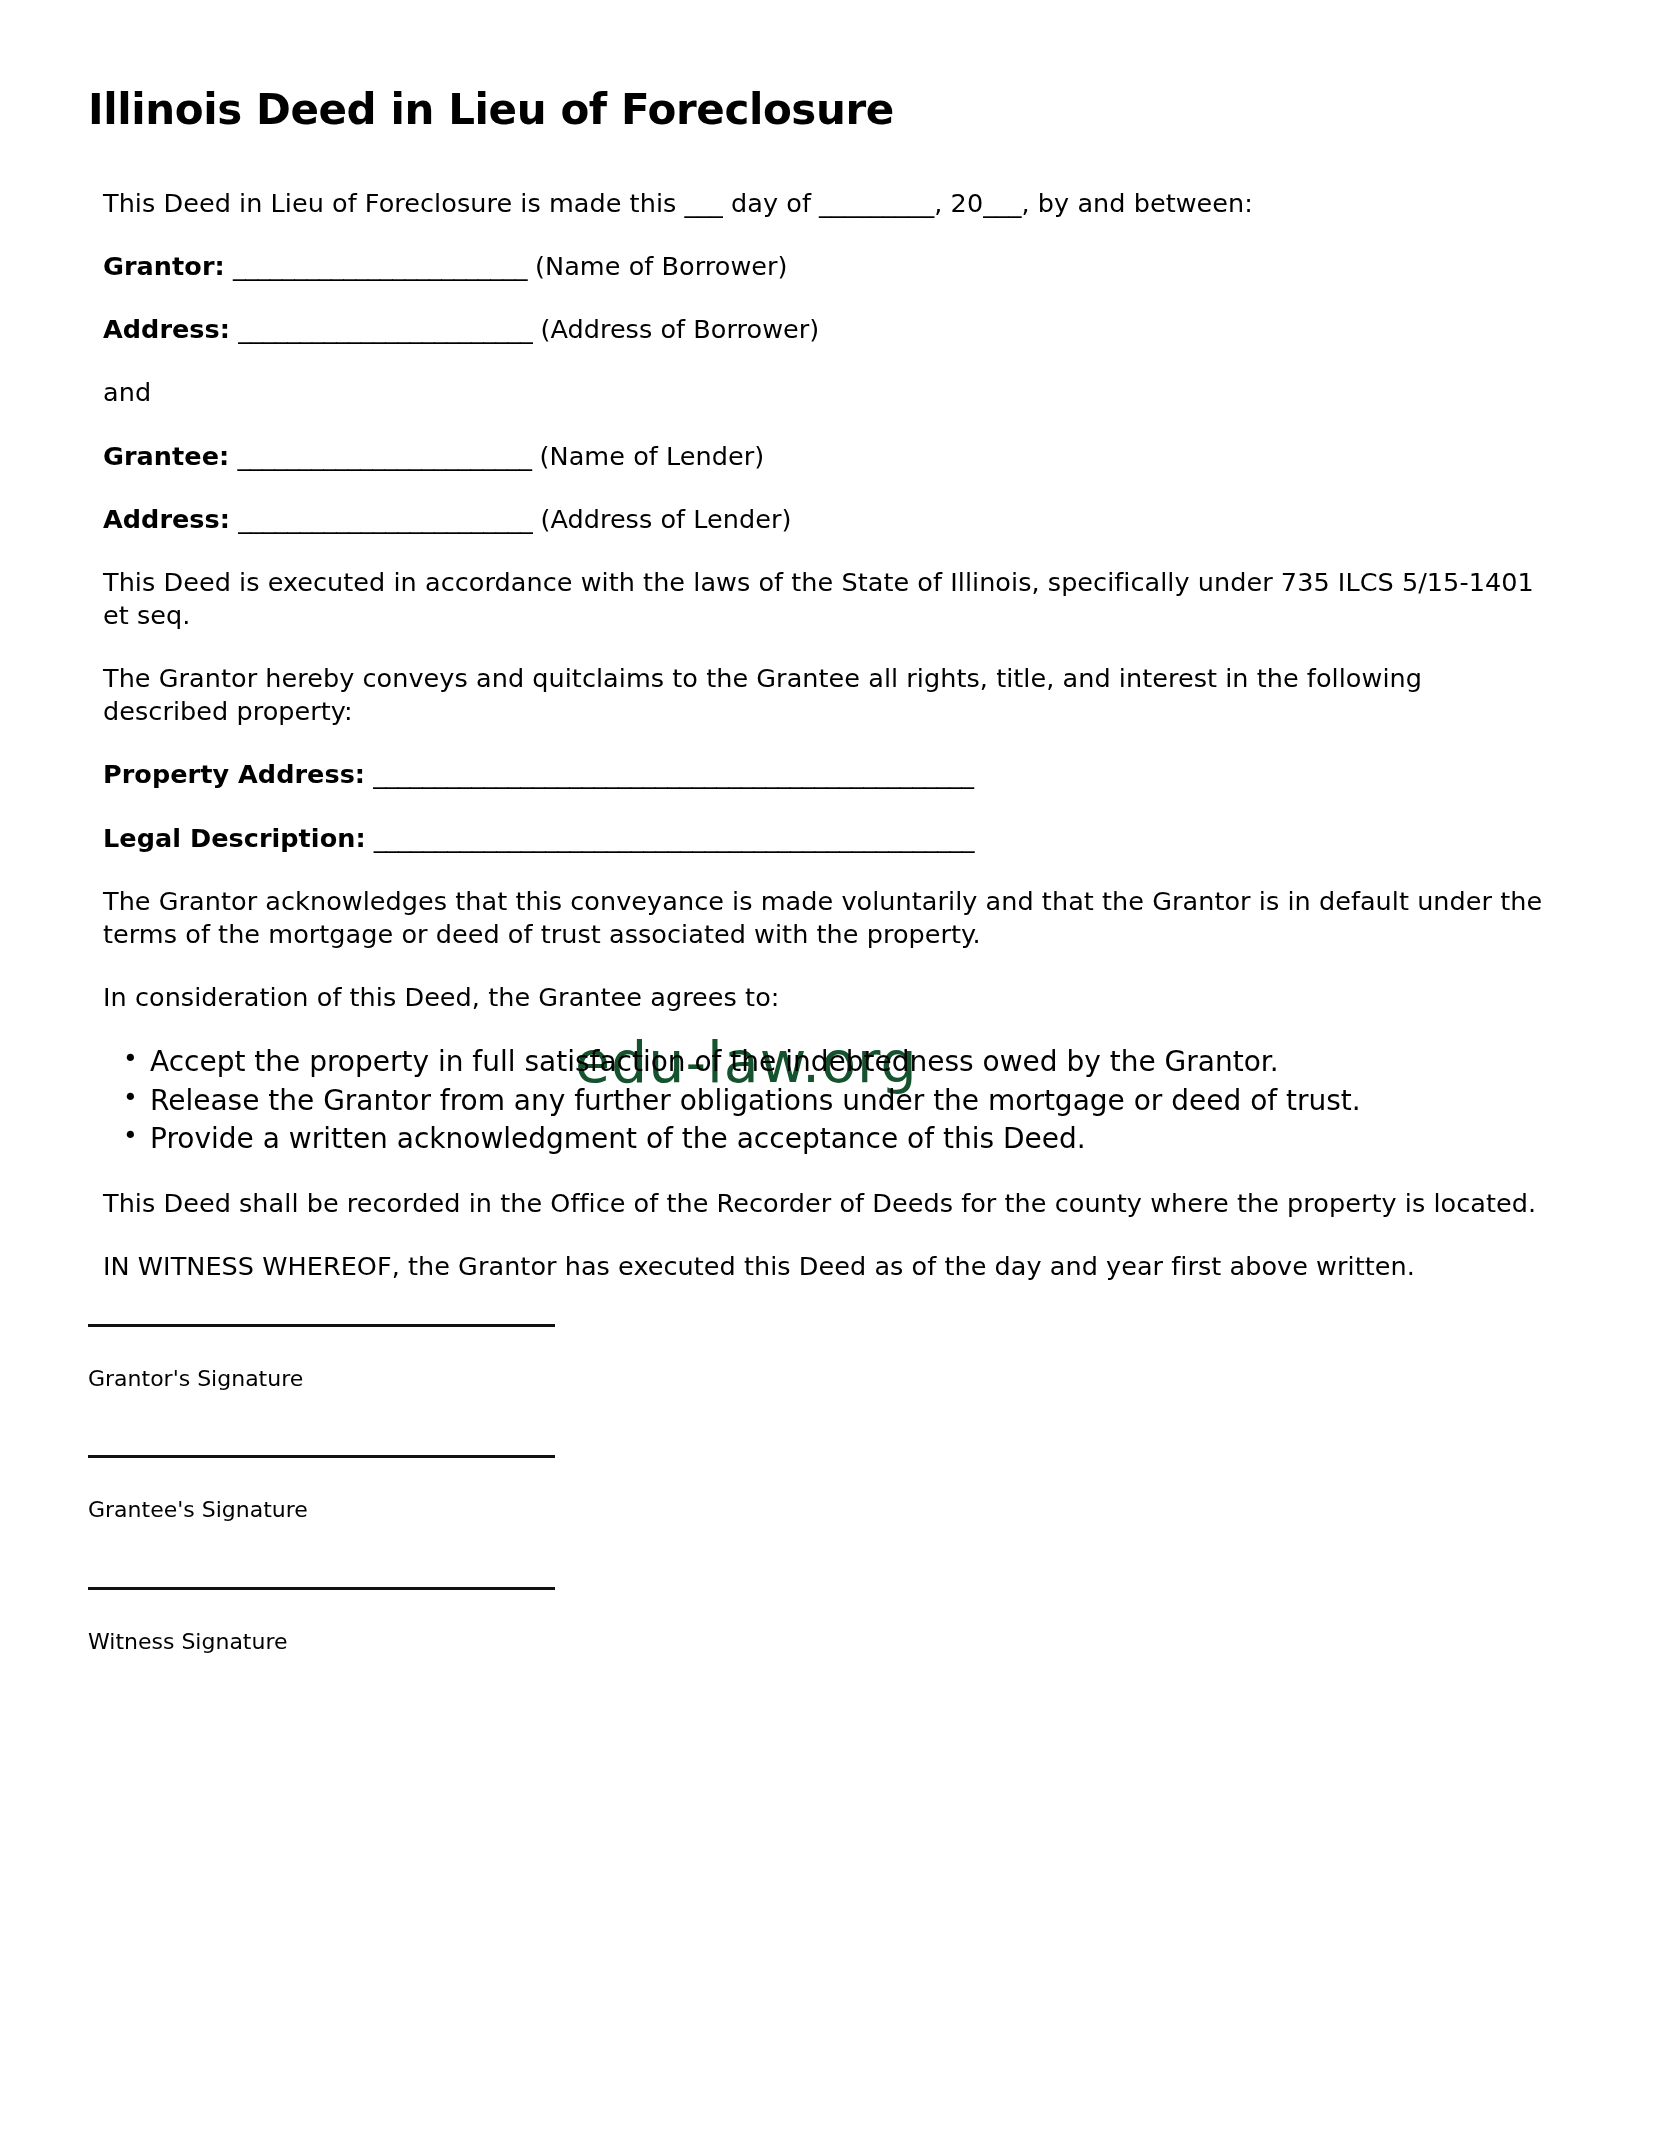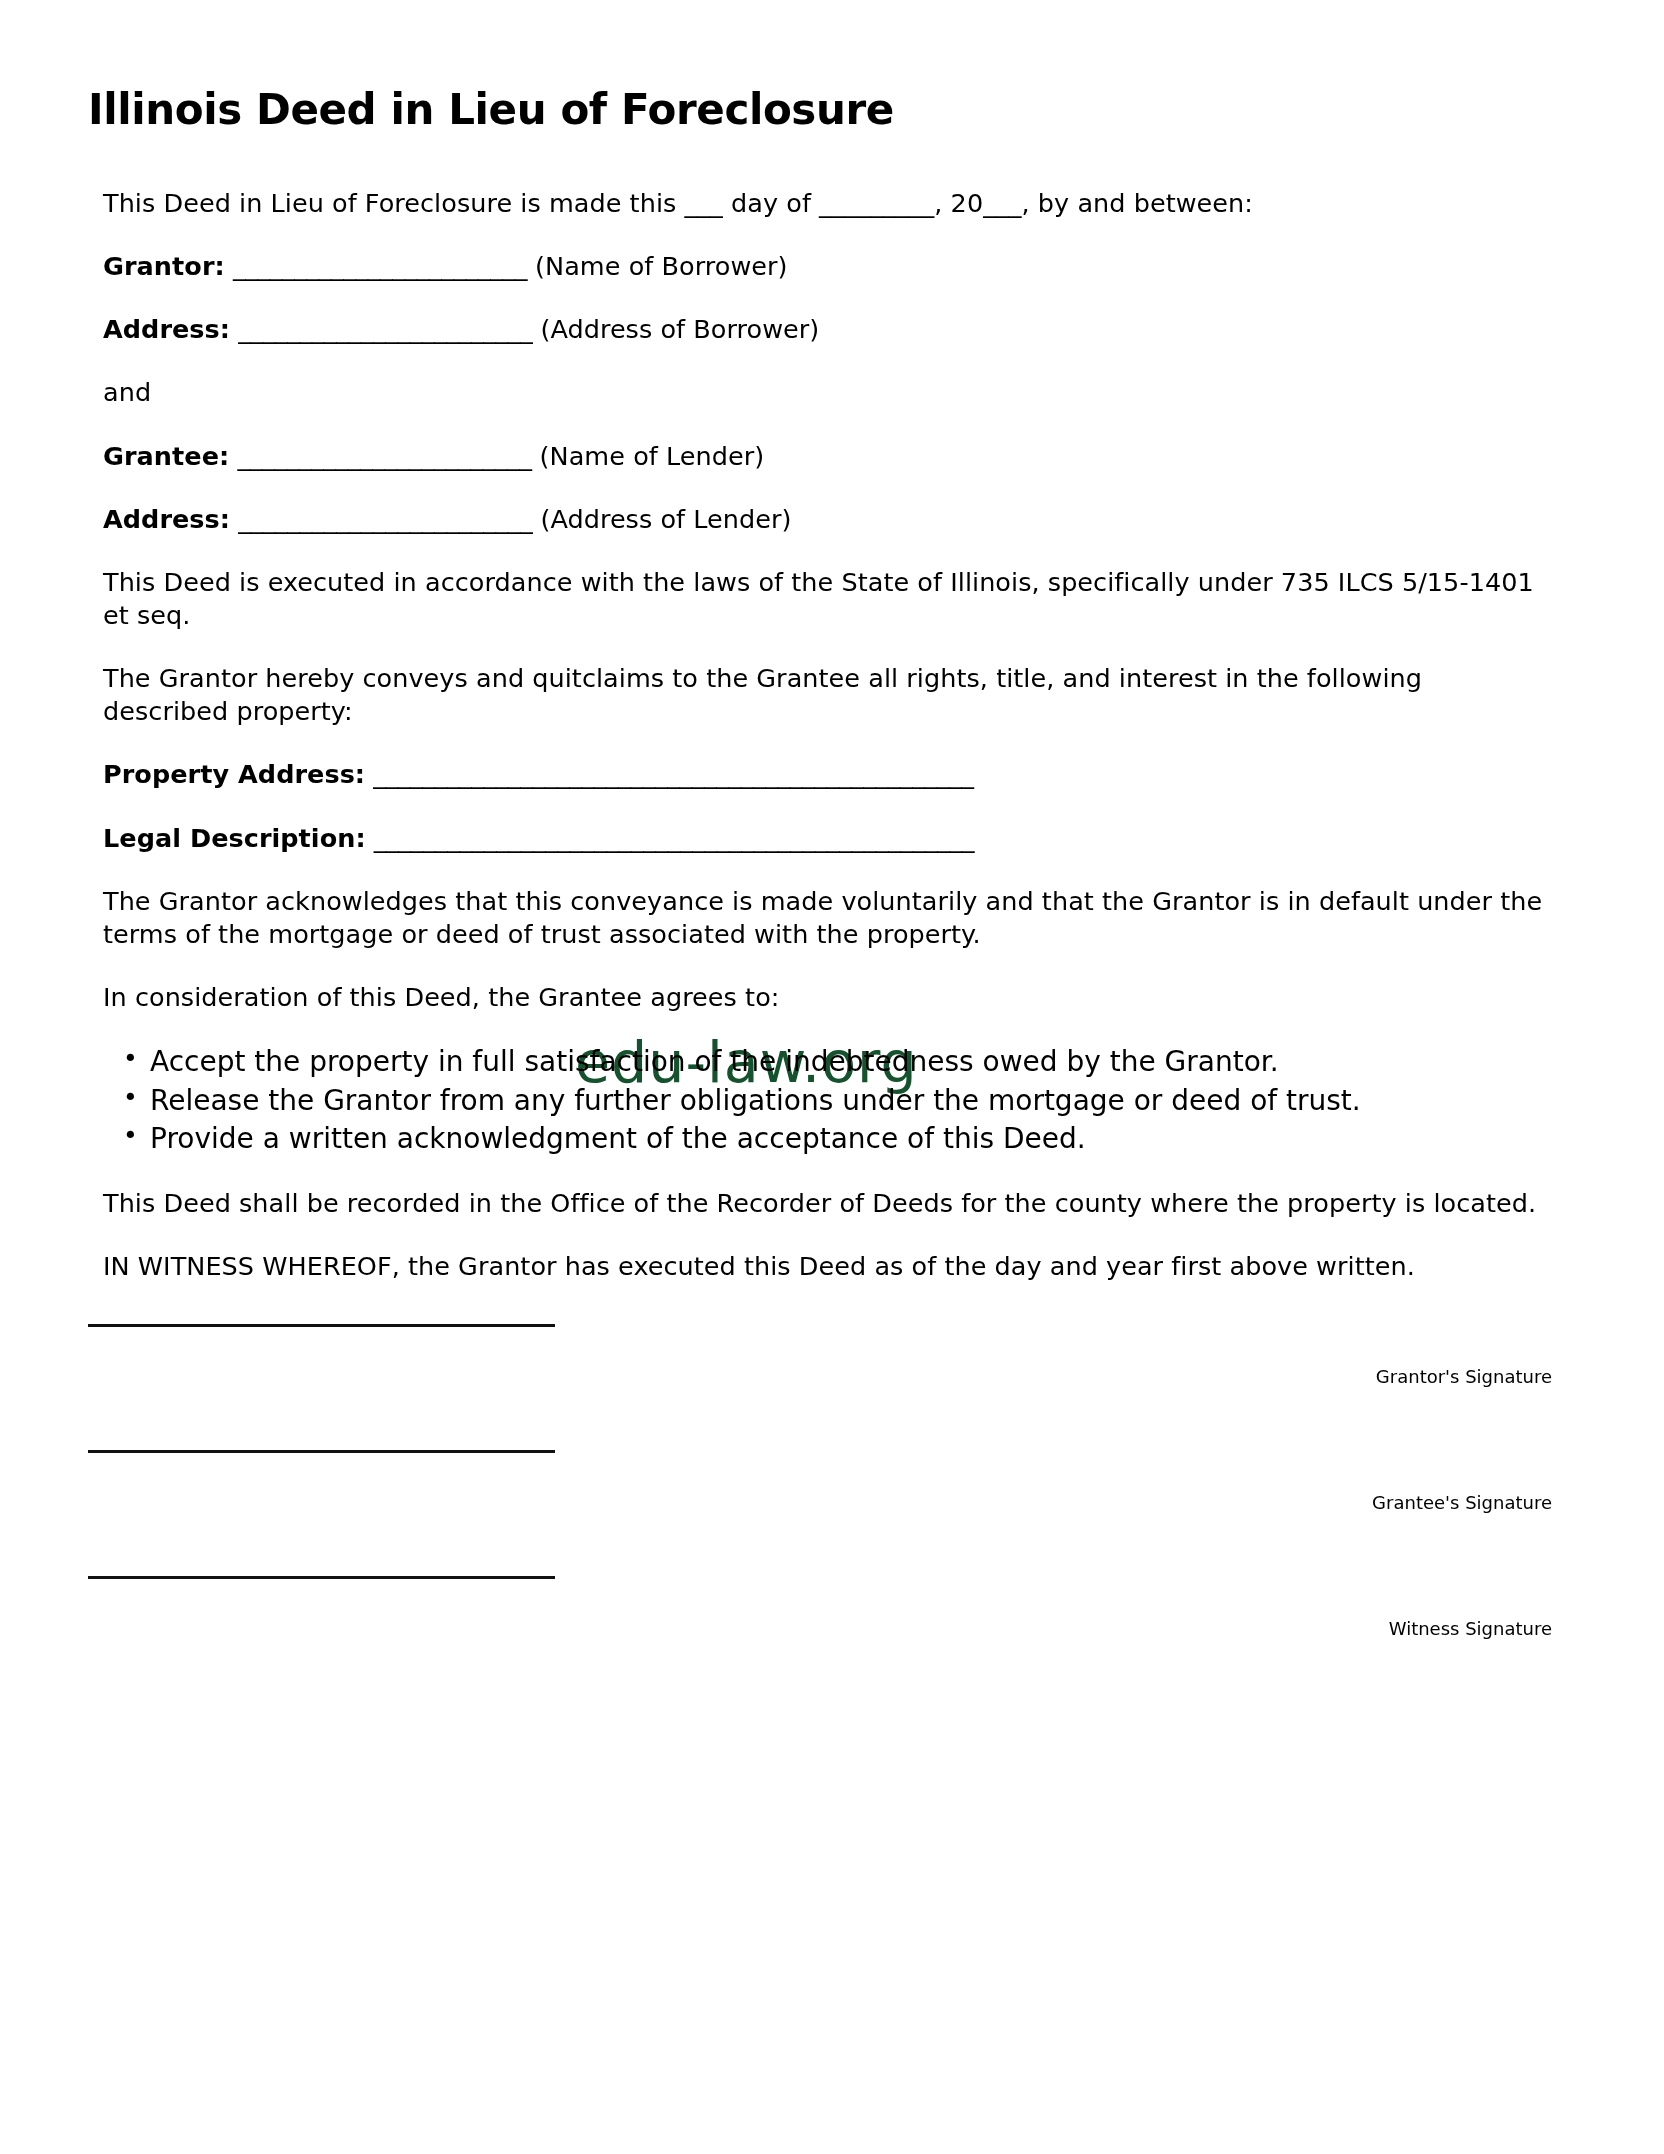--- a/index.html
+++ b/index.html
@@ -61,24 +61,23 @@
   .sig-group {
     margin-top: 40px;
   }
   .sig-rule {
     width: 467px;
     height: 0;
     border-top: 3px solid #111111;
     margin: 0 0 38px 0;
   }
   .sig-label {
-    font-size: 18px;
+    font-size: 22px;
     line-height: 1.30;
     margin: 0 0 62px 0;
-    text-align: right;
   }
   .sig-label.last {
     margin-bottom: 16px;
   }
   .watermark {
     position: absolute;
     left: 575px;
     top: 1029px;
     font-size: 57px;
     color: #14532d;

